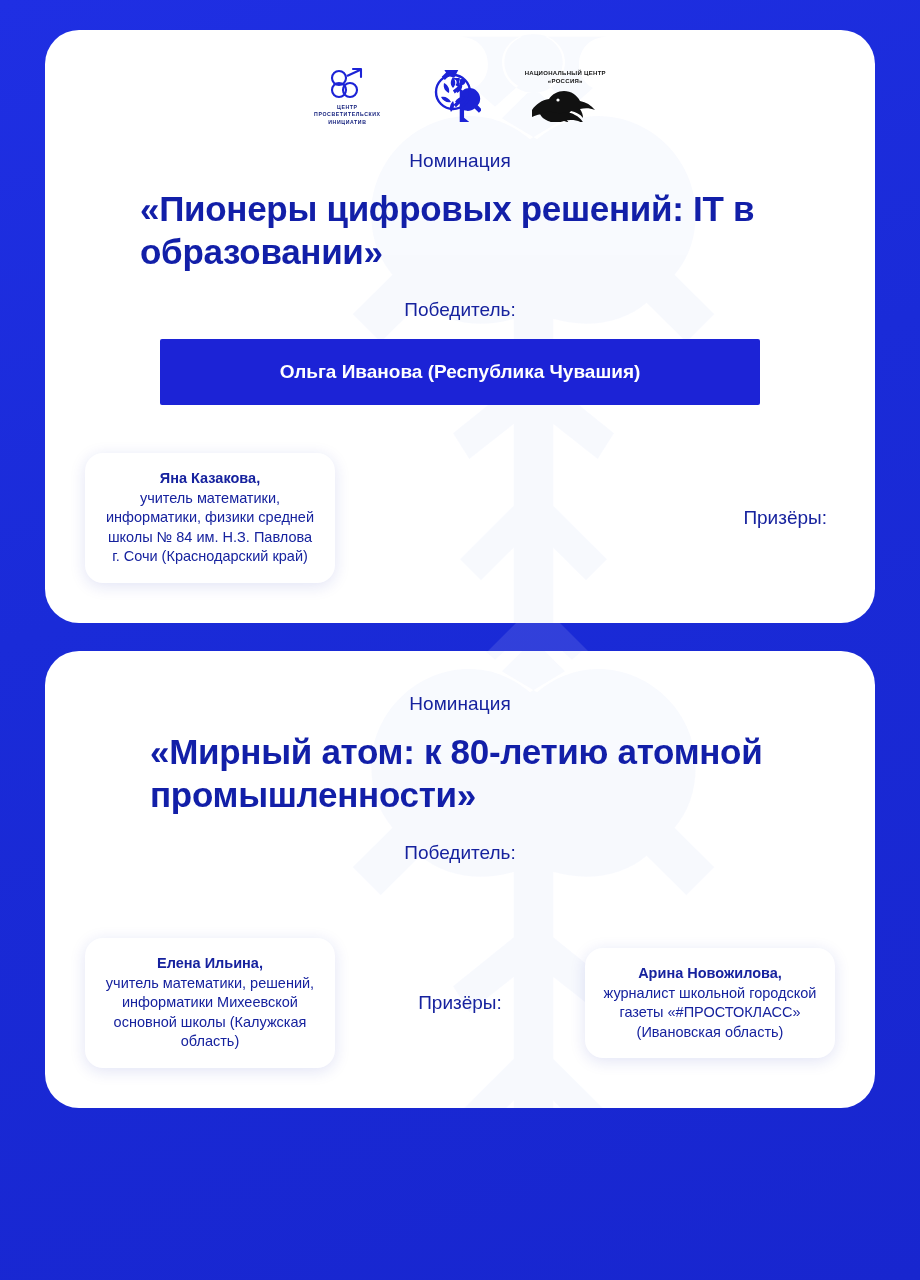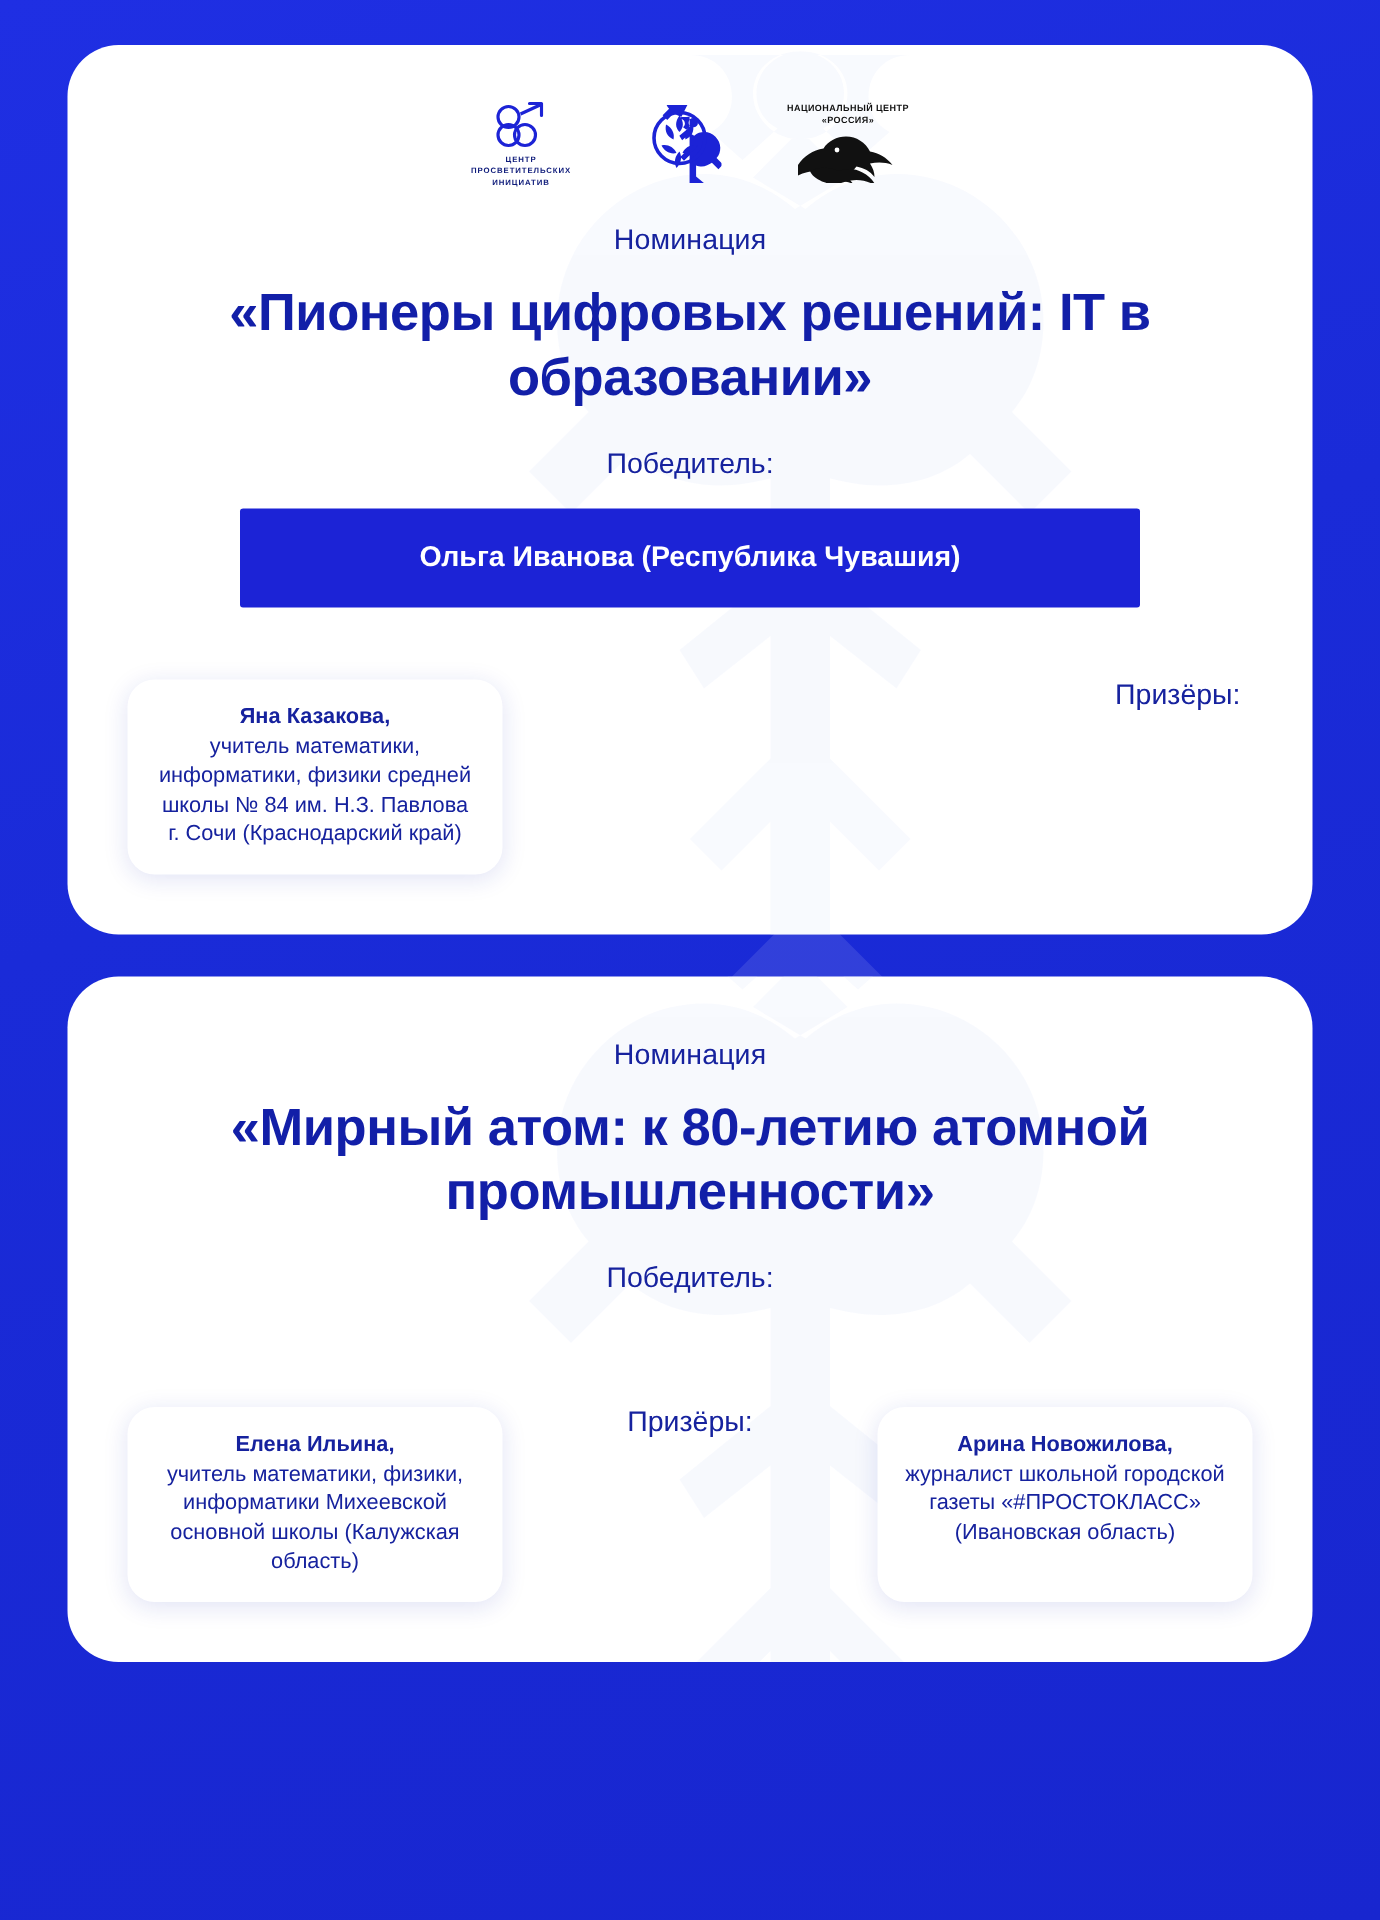--- a/index.html
+++ b/index.html
@@ -107,21 +107,20 @@
     color: #16229e;
     font-weight: 400;
     margin-bottom: 16px;
     letter-spacing: .1px;
   }
   .nomination-title {
     font-size: 35px;
     line-height: 1.22;
     font-weight: 700;
     color: #121fa8;
-    text-align: center;
     letter-spacing: -0.3px;
     max-width: 640px;
   }
   .winner-label {
     font-size: 19px;
     color: #16229e;
     margin-top: 26px;
     margin-bottom: 18px;
   }
   .winner-pill {
@@ -133,20 +132,21 @@
     font-weight: 700;
     text-align: center;
     line-height: 1.35;
     min-width: 600px;
     max-width: 610px;
   }
 
   
   .prize-row {
     display: flex;
+    align-items: center;
     justify-content: space-between;
     width: 100%;
     margin-top: 48px;
     gap: 28px;
   }
   .prize-card {
     background: #ffffff;
     border-radius: 18px;
     box-shadow: 0 3px 16px rgba(24, 40, 180, 0.13);
     padding: 16px 18px;
@@ -253,21 +253,21 @@
     </svg>
 
     <div class="card-inner">
       <div class="nomination-label" style="margin-top:8px;">Номинация</div>
       <h1 class="nomination-title">«Мирный атом: к 80-летию атомной промышленности»</h1>
       <div class="winner-label">Победитель:</div>
 
       <div class="prize-row">
         <div class="prize-card">
           <span class="pname">Елена Ильина,</span>
-          <span>учитель математики, физики, информатики Михеевской основной школы (Калужская область)</span>
+          <span>учитель математики, решений, информатики Михеевской основной школы (Калужская область)</span>
         </div>
         <div class="prize-label">Призёры:</div>
         <div class="prize-card">
           <span class="pname">Арина Новожилова,</span>
           <span>журналист школьной городской газеты «#ПРОСТОКЛАСС» (Ивановская область)</span>
         </div>
       </div>
     </div>
   </section>
 

